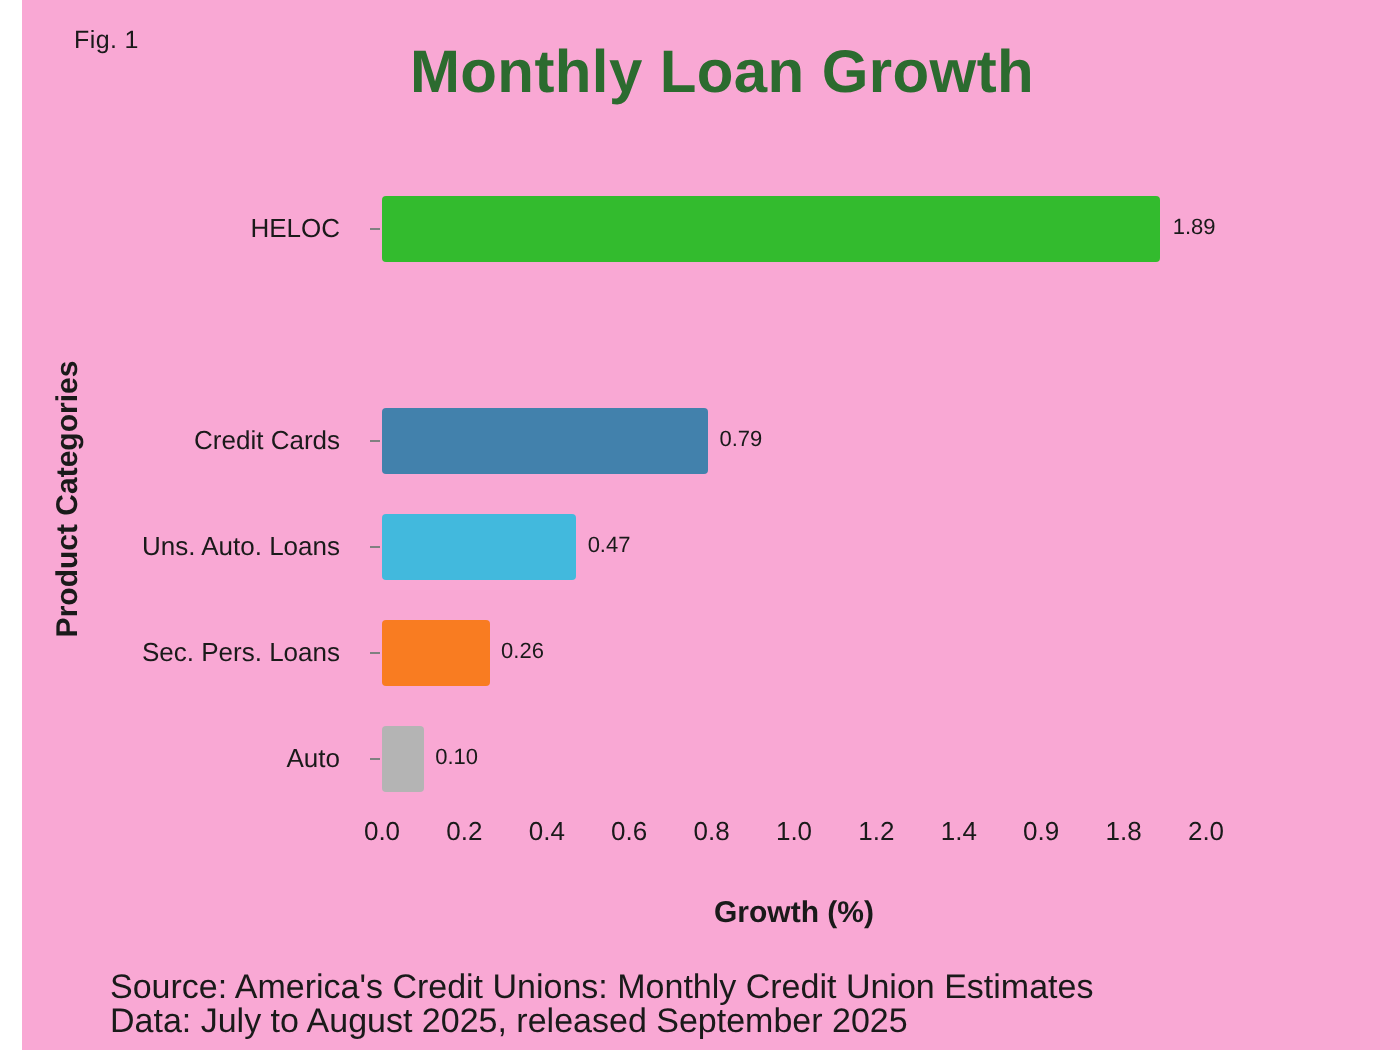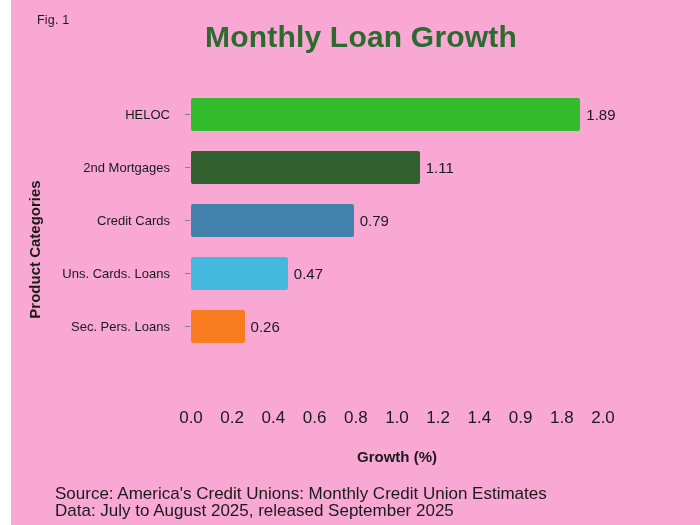--- a/index.html
+++ b/index.html
@@ -88,38 +88,38 @@
     color: #1a1a1a;
     white-space: nowrap;
     text-align: right;
   }
 
   .val-label {
     position: absolute;
     top: 50%;
     transform: translateY(-50%);
     margin-left: 6px;
-    font-size: 15px;
+    font-size: 11px;
     color: #1a1a1a;
     white-space: nowrap;
   }
 
   
   #xaxis {
     position: absolute;
     left: 180px;
     top: 408px;
     width: 412px;
     height: 24px;
   }
   .xtick {
     position: absolute;
     top: 0;
     transform: translateX(-50%);
-    font-size: 17px;
+    font-size: 13px;
     color: #1a1a1a;
     white-space: nowrap;
   }
 
   .xaxis-title {
     position: absolute;
     left: 180px;
     top: 448px;
     width: 412px;
     text-align: center;
@@ -164,43 +164,43 @@
 
   <div class="yaxis-title">Product Categories</div>
 
   <div id="plot">
       <div class="row" style="top: 10.07px; height: 32.86px;">
         <div class="tick-mark" style="top: 16.43px;"></div>
         <div class="cat-label">HELOC</div>
         <div class="bar" style="width: 389.34px; background: rgb(51, 187, 46);"></div>
         <div class="val-label" style="left: 389.34px;">1.89</div>
       </div>
-      <div class="row" style="top: 63.07px; height: 32.86px;">
-        <div class="tick-mark" style="top: 16.43px;"></div>
-        <div class="cat-label">2nd Mortgages</div>
-        <div class="bar" style="width: 228.66px; background: rgb(51, 96, 47);"></div>
-        <div class="val-label" style="left: 228.66px;">1.11</div>
-      </div>
       <div class="row" style="top: 116.07px; height: 32.86px;">
         <div class="tick-mark" style="top: 16.43px;"></div>
         <div class="cat-label">Credit Cards</div>
         <div class="bar" style="width: 162.74px; background: rgb(66, 129, 172);"></div>
         <div class="val-label" style="left: 162.74px;">0.79</div>
       </div>
       <div class="row" style="top: 169.07px; height: 32.86px;">
         <div class="tick-mark" style="top: 16.43px;"></div>
-        <div class="cat-label">Uns. Cards. Loans</div>
+        <div class="cat-label">Uns. Auto. Loans</div>
         <div class="bar" style="width: 96.82px; background: rgb(66, 185, 221);"></div>
         <div class="val-label" style="left: 96.82px;">0.47</div>
       </div>
       <div class="row" style="top: 222.07px; height: 32.86px;">
         <div class="tick-mark" style="top: 16.43px;"></div>
         <div class="cat-label">Sec. Pers. Loans</div>
         <div class="bar" style="width: 53.56px; background: rgb(249, 124, 33);"></div>
         <div class="val-label" style="left: 53.56px;">0.26</div>
+      </div>
+      <div class="row" style="top: 275.07px; height: 32.86px;">
+        <div class="tick-mark" style="top: 16.43px;"></div>
+        <div class="cat-label">Auto</div>
+        <div class="bar" style="width: 20.6px; background: rgb(180, 180, 180);"></div>
+        <div class="val-label" style="left: 20.6px;">0.10</div>
       </div>
     </div>
 
   <div id="xaxis">
       <div class="xtick" style="left: 0px;">0.0</div>
       <div class="xtick" style="left: 41.2px;">0.2</div>
       <div class="xtick" style="left: 82.4px;">0.4</div>
       <div class="xtick" style="left: 123.6px;">0.6</div>
       <div class="xtick" style="left: 164.8px;">0.8</div>
       <div class="xtick" style="left: 206px;">1.0</div>

